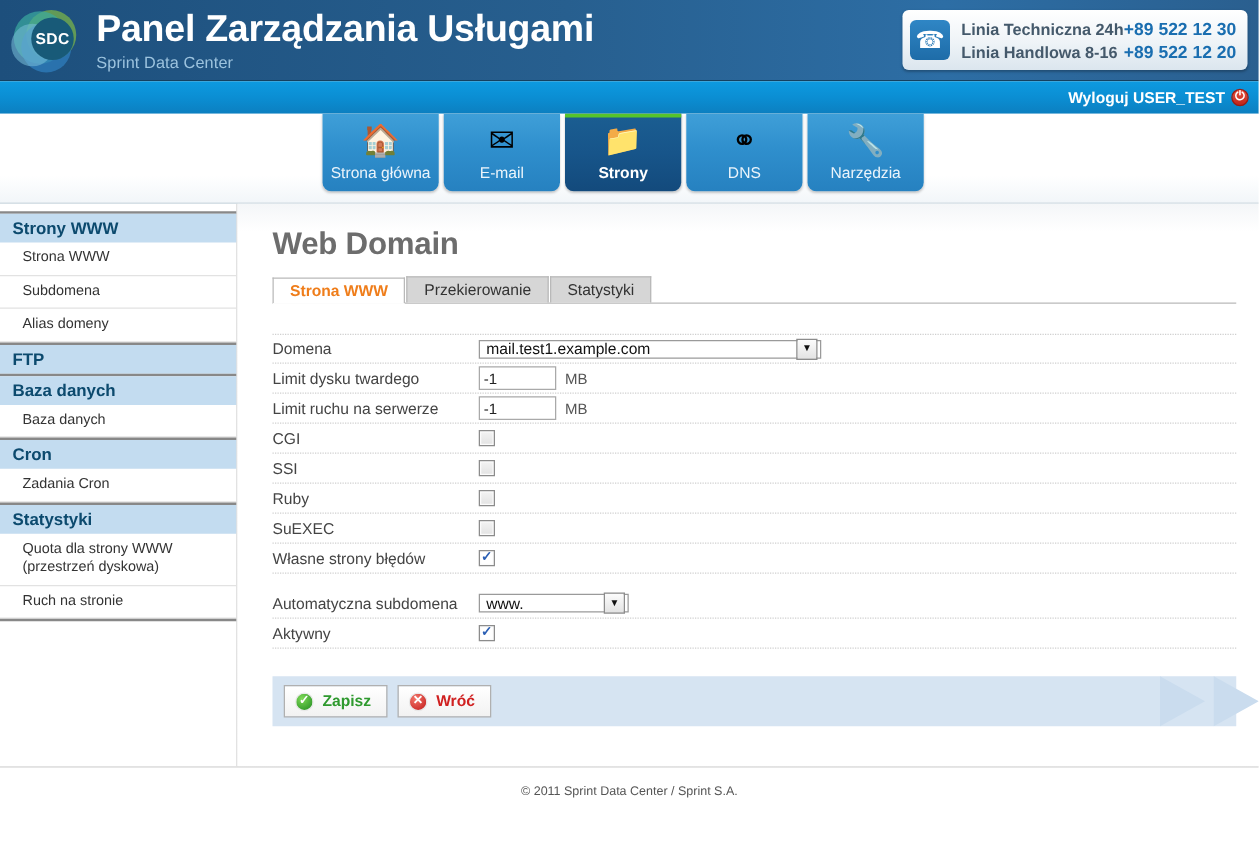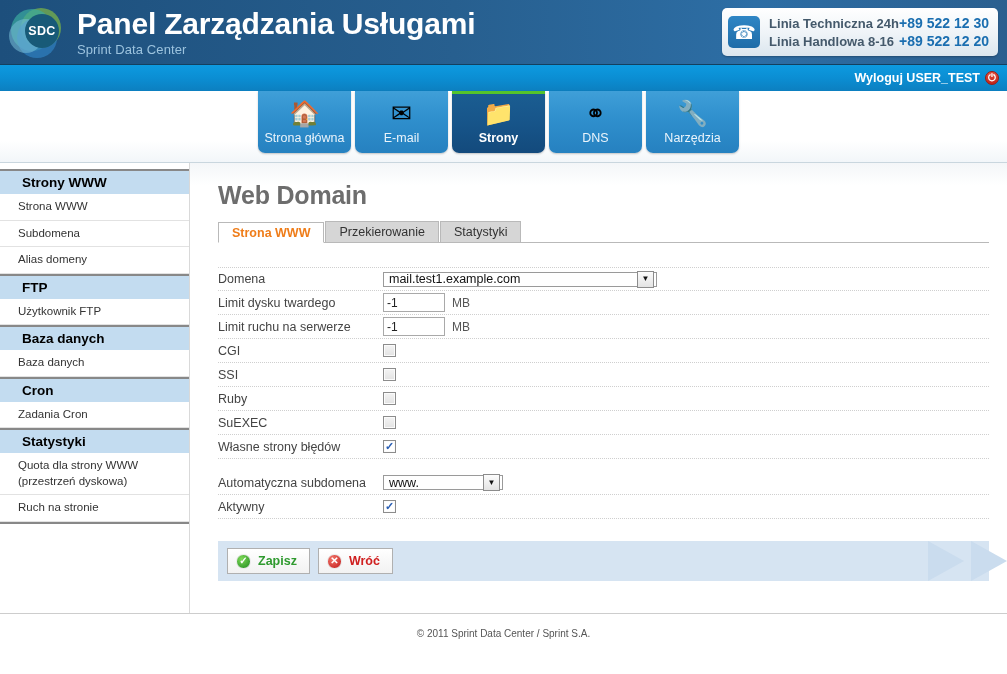--- a/index.html
+++ b/index.html
@@ -190,24 +190,24 @@
   .sidebar {
     width: 190px;
     flex: 0 0 190px;
     padding-top: 6px;
     border-right: 1px solid #d9d9d9;
     background: #ffffff;
   }
   .side-group { border-top: 2px solid #888888; }
   .side-head {
     background: #c3dcf0;
-    color: #000000;
+    color: #0c4a6e;
     font-size: 13.5px;
     font-weight: bold;
-    padding: 4px 0 4px 22px;
+    padding: 4px 0 4px 10px;
   }
   .side-item {
     font-size: 11.5px;
     color: #333333;
     padding: 5px 0 5px 18px;
     border-bottom: 1px solid #e2e2e2;
     cursor: pointer;
     line-height: 1.35;
   }
   .side-end { border-top: 2px solid #888888; }
@@ -467,21 +467,20 @@
 
     <div class="side-group">
       <div class="side-head">Strony WWW</div>
       <div class="side-item">Strona WWW</div>
       <div class="side-item">Subdomena</div>
       <div class="side-item">Alias domeny</div>
     </div>
 
     <div class="side-group">
       <div class="side-head">FTP</div>
-      <div class="side-item">Użytkownik FTP</div>
     </div>
 
     <div class="side-group">
       <div class="side-head">Baza danych</div>
       <div class="side-item">Baza danych</div>
     </div>
 
     <div class="side-group">
       <div class="side-head">Cron</div>
       <div class="side-item">Zadania Cron</div>

